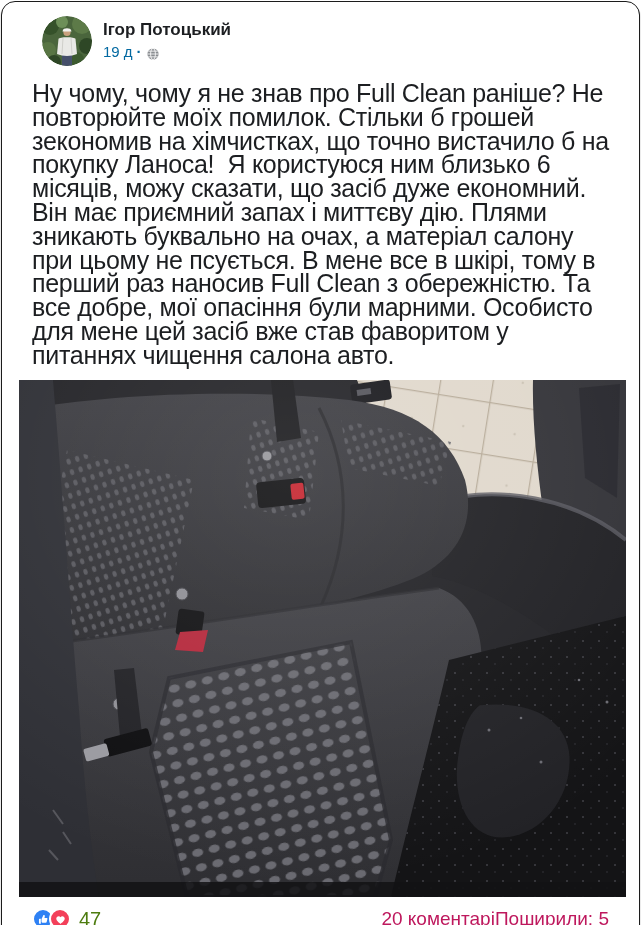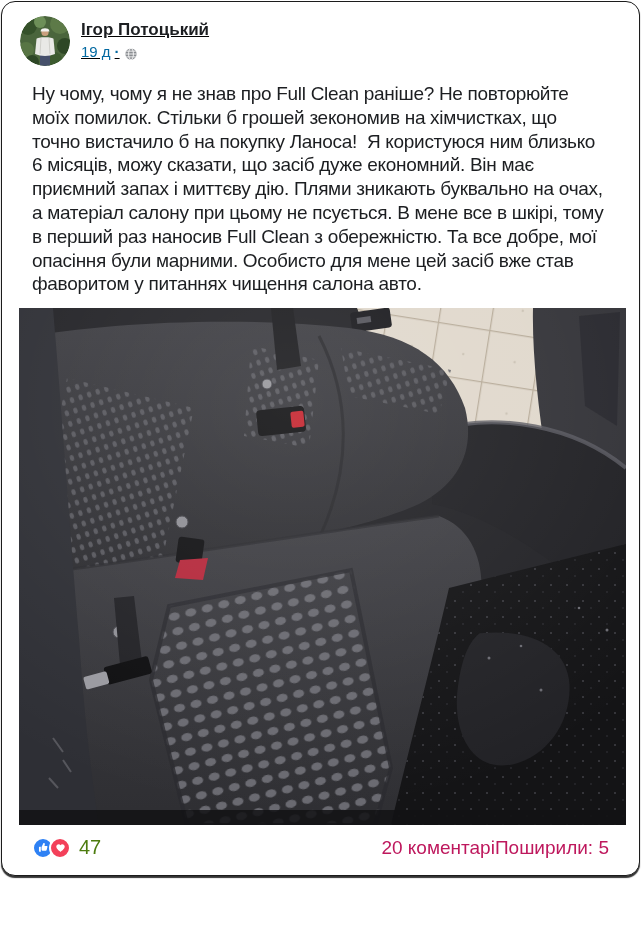--- a/index.html
+++ b/index.html
@@ -10,42 +10,42 @@
     width:639px;
     margin:1px auto 10px;
     background:#fff;
     border:1px solid #1c1c1c;
     border-radius:14px;
     box-shadow:0 2px 1px rgba(0,0,0,.8);
     overflow:hidden;
   }
 
   
-  .header { display:flex; padding:14px 18px 0; gap:11px;text-decoration:underline; }
+  .header { display:flex; padding:14px 40px 0; gap:11px; }
   .avatar {
     width:50px; height:50px; border-radius:50%;
     overflow:hidden; flex:0 0 50px; cursor:pointer;
   }
   .avatar svg { display:block; }
   .head-text { padding-top:3px; }
   .author {
     font-size:17px; font-weight:bold; color:#1c1e21;
     line-height:22px; cursor:pointer;
   }
   .meta {
     display:flex; align-items:center; gap:4px;
     font-size:15px; color:#0369a1; line-height:18px; margin-top:2px;
   }
   .meta .dot { font-weight:bold; }
   .globe { width:12px; height:12px; display:inline-block; margin-left:1px; }
 
   
   .post-text {
     padding:16px 30px 0;
-    font-size:19px; line-height:23.8px; letter-spacing:-0.3px;
+    font-size:25px; line-height:23.8px; letter-spacing:-0.3px;
     color:#1c1e21; white-space:pre-wrap;
   }
 
   
   .photo {
     margin:12px 17px 0;
     width:607px; height:517px;
     background:#232327;
     cursor:pointer;
   }

